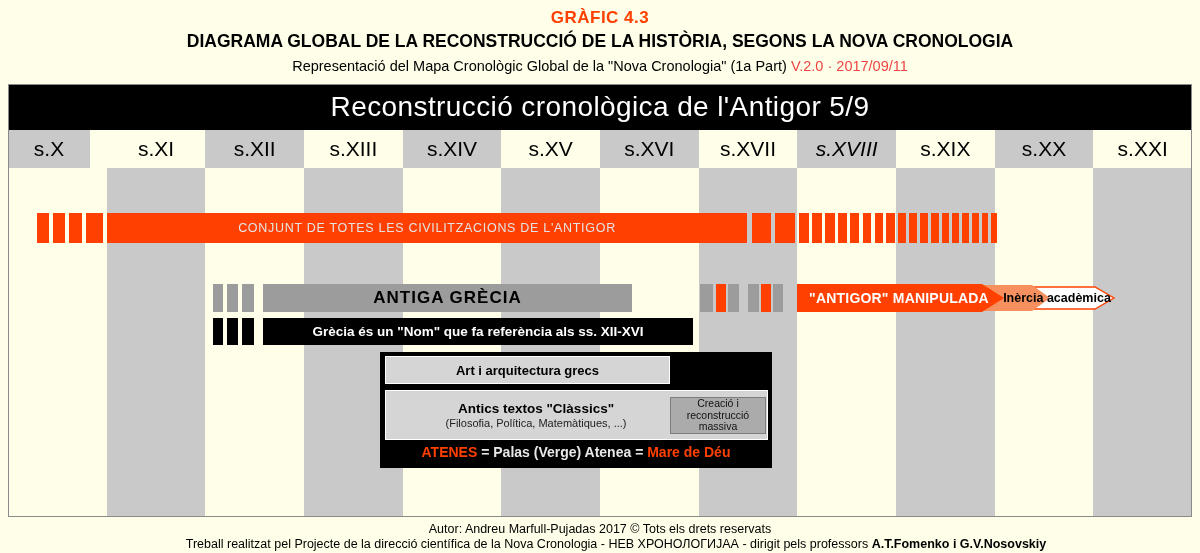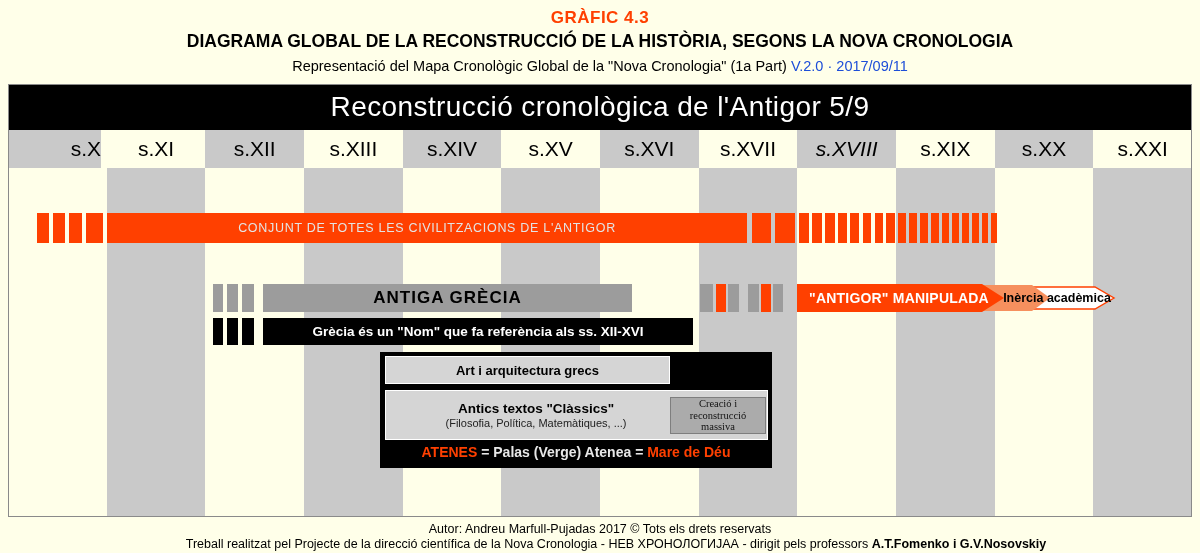--- a/index.html
+++ b/index.html
@@ -10,21 +10,21 @@
     font-family:"Liberation Sans", sans-serif;
     -webkit-font-smoothing:antialiased;
   }
   .abs{position:absolute;}
   .ctr{left:0;right:0;text-align:center;}
 
   
   #kicker{top:8px; font-weight:bold; font-size:17px; letter-spacing:.5px; color:#FF4000; z-index:2;}
   #main-title{top:31px; font-weight:bold; font-size:17.5px; color:#000; z-index:2;}
   #subtitle{top:58px; font-size:14.5px; color:#000; z-index:2;}
-  #subtitle .red{color:#1d4ed8;}
+  #subtitle .red{color:#ef4444;}
 
   
   #header-bar{left:8px; top:84px; width:1184px; height:46px; background:#000;
     color:#FFF; font-size:28px; line-height:46px; text-align:center; letter-spacing:.4px; z-index:2;}
   #frame-border{left:8px; top:84px; width:1184px; height:433px; border:1px solid #8A8A8A;
     box-sizing:border-box; z-index:6; pointer-events:none;}
 
   .cent-cell{position:absolute; top:130px; height:38px; line-height:38px;
     text-align:center; font-size:21px; color:#000; z-index:2;}
   .body-col{position:absolute; top:168px; height:348px; z-index:1;}
@@ -55,21 +55,21 @@
     font-weight:bold; font-size:13px; color:#000;}
   .box-antics{position:absolute; left:5px; top:38px; width:383px; height:50px;
     background:#D5D5D5; border:1px solid #FFF; box-sizing:border-box;}
   .antics-text{position:absolute; left:0; top:0; width:300px; height:100%;
     display:flex; flex-direction:column; align-items:center; justify-content:center;}
   .antics-line1{font-weight:bold; font-size:13.5px; color:#000;}
   .antics-line2{font-size:11px; color:#222; margin-top:1px;}
   .box-creacio{position:absolute; left:284px; top:6px; width:96px; height:37px;
     background:#ABABAB; border:1px solid #7E7E7E; box-sizing:border-box;
     font-size:10.5px; line-height:11.5px; text-align:center; color:#111;
-    display:flex; align-items:center; justify-content:center; padding:0 4px;font-family:Liberation Serif, serif;}
+    display:flex; align-items:center; justify-content:center; padding:0 4px;}
   .atenes-line{position:absolute; left:0; right:0; top:92px; text-align:center;
     font-weight:bold; font-size:14px; color:#E8E8E8;}
   .atenes-line .orange{color:#FF4000;}
 
   
   #footer1{top:522px; font-size:12.5px; color:#000; z-index:2;}
   #footer2{top:537px; font-size:12.5px; color:#000; z-index:2;padding-left:32px;}
   #footer2 .bold{font-weight:bold;}
 </style>
 </head>
@@ -81,21 +81,21 @@
   <div class="abs ctr" id="main-title">DIAGRAMA GLOBAL DE LA RECONSTRUCCIÓ DE LA HISTÒRIA, SEGONS LA NOVA CRONOLOGIA</div>
   <div class="abs ctr" id="subtitle">
     <span>Representació del Mapa Cronològic Global de la "Nova Cronologia" (1a Part)</span>
     <span class="red">V.2.0</span>
     <span class="red">·</span>
     <span class="red">2017/09/11</span>
   </div>
 
   <div class="abs" id="header-bar">Reconstrucció cronològica de l'Antigor 5/9</div>
   <div id="cols-layer">
-      <div class="cent-cell" style="left: 8px; width: 93px; background: rgb(201, 201, 201); text-align: right;">s.X</div>
+      <div class="cent-cell" style="left: 8px; width: 82px; background: rgb(201, 201, 201);">s.X</div>
       <div class="body-col" style="left: 8px; width: 98.6667px; background: rgb(255, 255, 233);"></div>
       <div class="cent-cell" style="left: 106.667px; width: 98.6667px; background: rgb(255, 255, 233);">s.XI</div>
       <div class="body-col" style="left: 106.667px; width: 98.6667px; background: rgb(201, 201, 201);"></div>
       <div class="cent-cell" style="left: 205.333px; width: 98.6667px; background: rgb(201, 201, 201);">s.XII</div>
       <div class="body-col" style="left: 205.333px; width: 98.6667px; background: rgb(255, 255, 233);"></div>
       <div class="cent-cell" style="left: 304px; width: 98.6667px; background: rgb(255, 255, 233);">s.XIII</div>
       <div class="body-col" style="left: 304px; width: 98.6667px; background: rgb(201, 201, 201);"></div>
       <div class="cent-cell" style="left: 402.667px; width: 98.6667px; background: rgb(201, 201, 201);">s.XIV</div>
       <div class="body-col" style="left: 402.667px; width: 98.6667px; background: rgb(255, 255, 233);"></div>
       <div class="cent-cell" style="left: 501.333px; width: 98.6667px; background: rgb(255, 255, 233);">s.XV</div>

